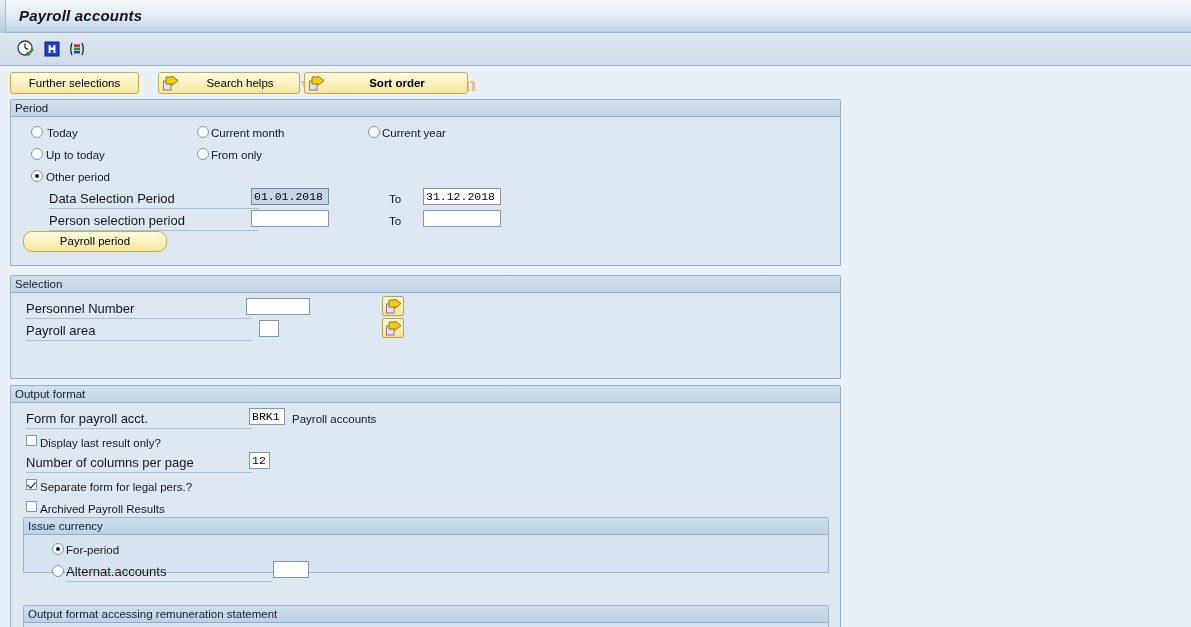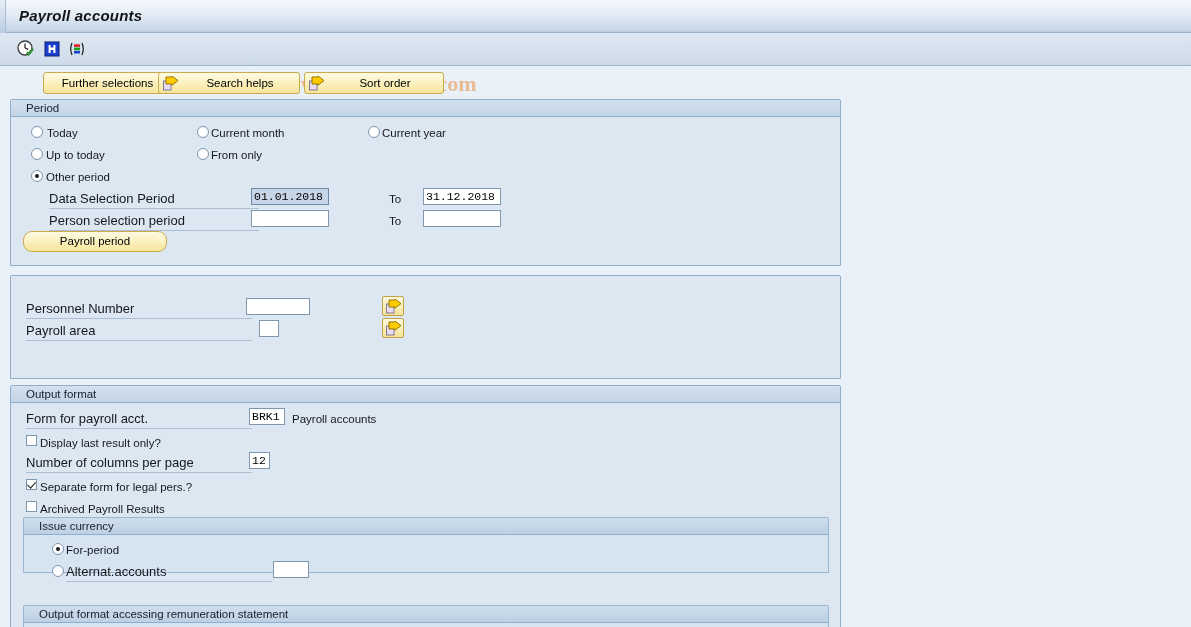--- a/index.html
+++ b/index.html
@@ -109,21 +109,21 @@
   }
   .group > .ghead {
     position: absolute;
     left: 0; top: 0;
     height: 17px;
     width: 100%;
     background: linear-gradient(to bottom, #d3e0ed 0%, #c2d4e6 100%);
     border-bottom: 1px solid #8fb0cd;
     font-size: 11.5px;
     color: #15202b;
-    padding-left: 15px;
+    padding-left: 4px;
     line-height: 16px;
     white-space: nowrap;
   }
   .group.inner {
     background: #d6e3f0;
     border: 1px solid #9ab6d0;
   }
   .group.inner > .ghead {
     background: linear-gradient(to bottom, #cfdeeb, #bdd1e4);
   }
@@ -258,35 +258,35 @@
         <rect x="7" y="8.6" width="6" height="2.6" fill="#1b9e1b"></rect>
         <rect x="7" y="11.9" width="6" height="2.6" fill="#1b3fcf"></rect>
       </svg>
     </div>
 
     <div class="watermark">© www.tutorialkart.com</div>
   </div>
 
   <div class="btnrow">
 
-    <div class="pbtn" style="left:10px; width:129px;margin-left:33px;">
+    <div class="pbtn" style="left:10px; width:129px;">
       <span class="lbl">Further selections</span>
     </div>
 
     <div class="pbtn hasicon" style="left:158px; width:142px;">
       <span class="arrowico">
         <svg width="16" height="15" viewBox="0 0 16 15">
           <rect x="0.5" y="5" width="7.5" height="9" fill="#e8ddf2" stroke="#7a6a8c" stroke-width="0.9"></rect>
           <path d="M3 1 H9 V0 L15 4.6 L9 9.2 V8 H3 Z" fill="#ffcc00" stroke="#8a6a00" stroke-width="0.9" stroke-linejoin="round"></path>
         </svg>
       </span>
       <span class="lbl">Search helps</span>
     </div>
 
-    <div class="pbtn hasicon" style="left:304px; width:140px;">
+    <div class="pbtn hasicon" style="left:304px; width:164px;font-weight:bold;">
       <span class="arrowico">
         <svg width="16" height="15" viewBox="0 0 16 15">
           <rect x="0.5" y="5" width="7.5" height="9" fill="#e8ddf2" stroke="#7a6a8c" stroke-width="0.9"></rect>
           <path d="M3 1 H9 V0 L15 4.6 L9 9.2 V8 H3 Z" fill="#ffcc00" stroke="#8a6a00" stroke-width="0.9" stroke-linejoin="round"></path>
         </svg>
       </span>
       <span class="lbl">Sort order</span>
     </div>
   </div>
 
@@ -320,20 +320,21 @@
     <div class="inpt" style="left:240px; top:110px; width:78px;"></div>
     <div class="lbl-static" style="left:378px; top:114px;">To</div>
     <div class="inpt" style="left:412px; top:110px; width:78px;"></div>
 
     <div class="pbtn" style="left:12px; top:131px; width:144px; height:21px; line-height:19px;border-radius:9px;">
       <span class="lbl">Payroll period</span>
     </div>
   </div>
 
   <div class="group" style="left:10px; top:275px; width:831px; height:104px;">
+    <div class="ghead">Selection</div>
 
     <div class="lbl-underline" style="left:15px; top:26px; width:226px;">Personnel Number</div>
     <div class="inpt" style="left:235px; top:22px; width:64px;"></div>
     <div class="sqbtn" style="left:371px; top:20px;">
       <svg width="16" height="15" viewBox="0 0 16 15">
         <rect x="0.5" y="5" width="7.5" height="9" fill="#e8ddf2" stroke="#7a6a8c" stroke-width="0.9"></rect>
         <path d="M3 1 H9 V0 L15 4.6 L9 9.2 V8 H3 Z" fill="#ffcc00" stroke="#8a6a00" stroke-width="0.9" stroke-linejoin="round"></path>
       </svg>
     </div>
 

